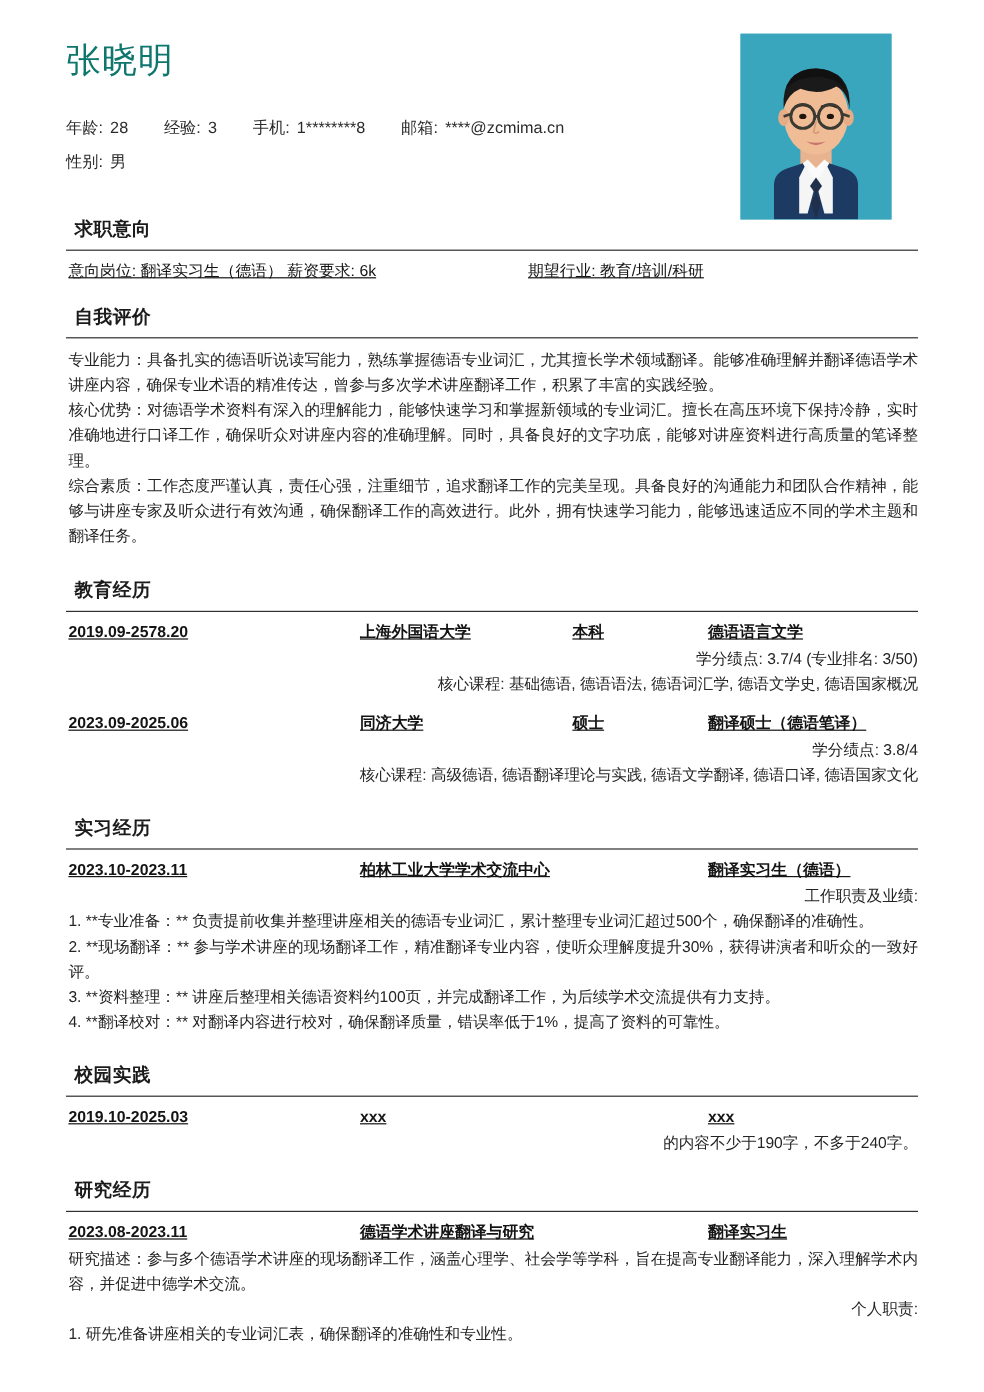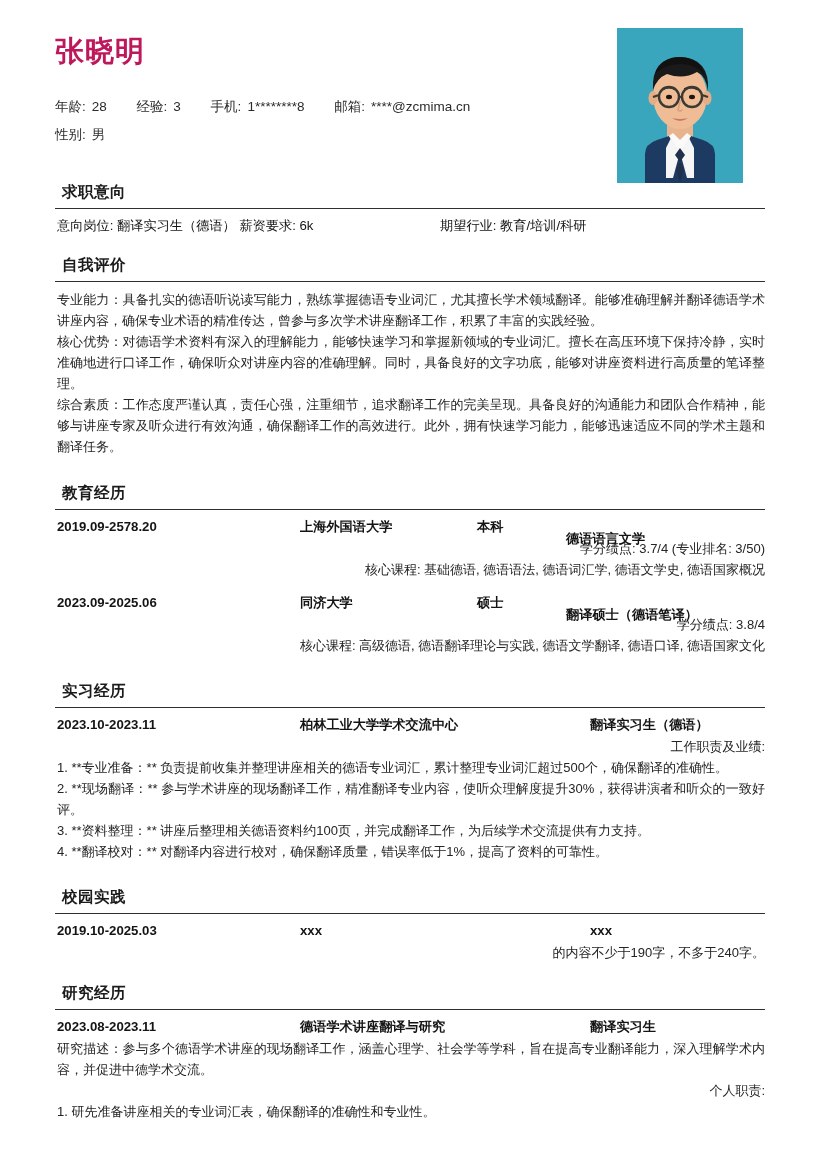--- a/index.html
+++ b/index.html
@@ -30,23 +30,23 @@
 
   
   .header {
     position: relative;
     padding-top: 34px;
     height: 180px;
   }
 
   .name {
     font-size: 29px;
-    font-weight: bold;
+    font-weight: normal;
     letter-spacing: 1px;
-    color: #be185d;
+    color: #0f766e;
     line-height: 1.2;
     margin-bottom: 28px;
   }
 
   .meta-row {
     font-size: 13.5px;
     color: #2b2b2b;
     margin-bottom: 7px;
     white-space: nowrap;
   }
@@ -102,25 +102,25 @@
 
   .entry-head {
     font-weight: bold;
     font-size: 13.2px;
     color: #141414;
     position: relative;
     height: 21px;
     white-space: nowrap;
   }
 
-  .col { position: absolute; top: 0; }
+  .col { position: absolute; top: 0; text-decoration: underline; }
   .col-date  { left: 0px; }
   .col-org   { left: 203px; margin-left: 40px; }
   .col-deg   { left: 420px; }
-  .col-major { left: 509px; margin-top: 12px; }
+  .col-major { left: 533px; }
   .col-pos   { left: 533px; }
 
   .entry-line {
     font-size: 13px;
     color: #242424;
     line-height: 1.62;
     text-align: right;
   }
 
   .spacer-sm { height: 14px; }

